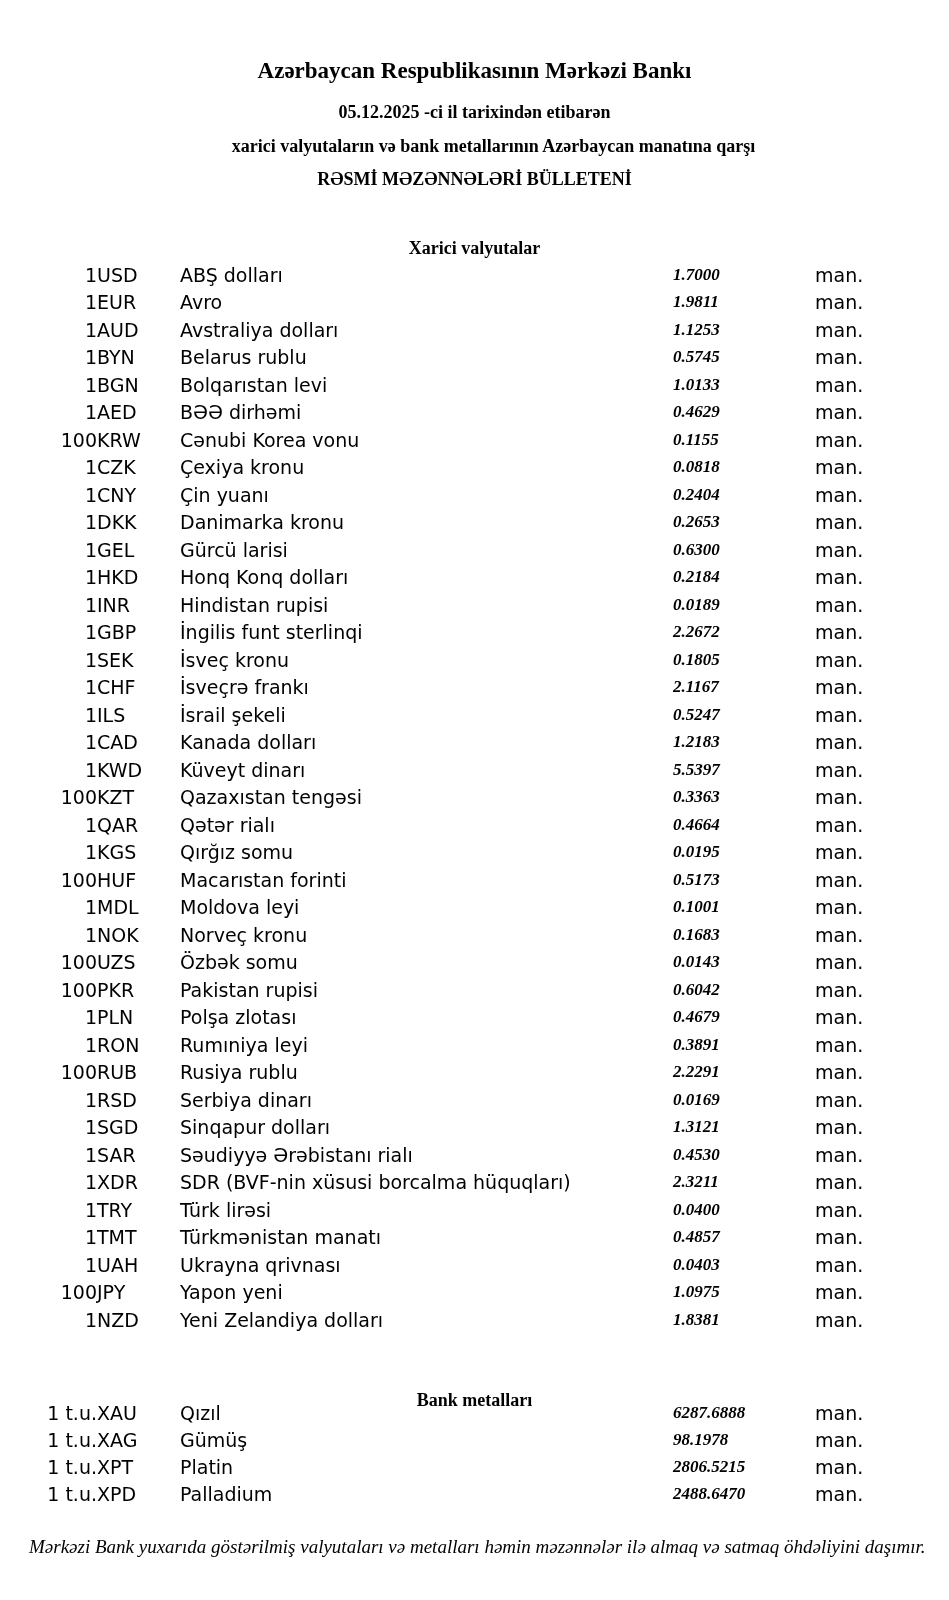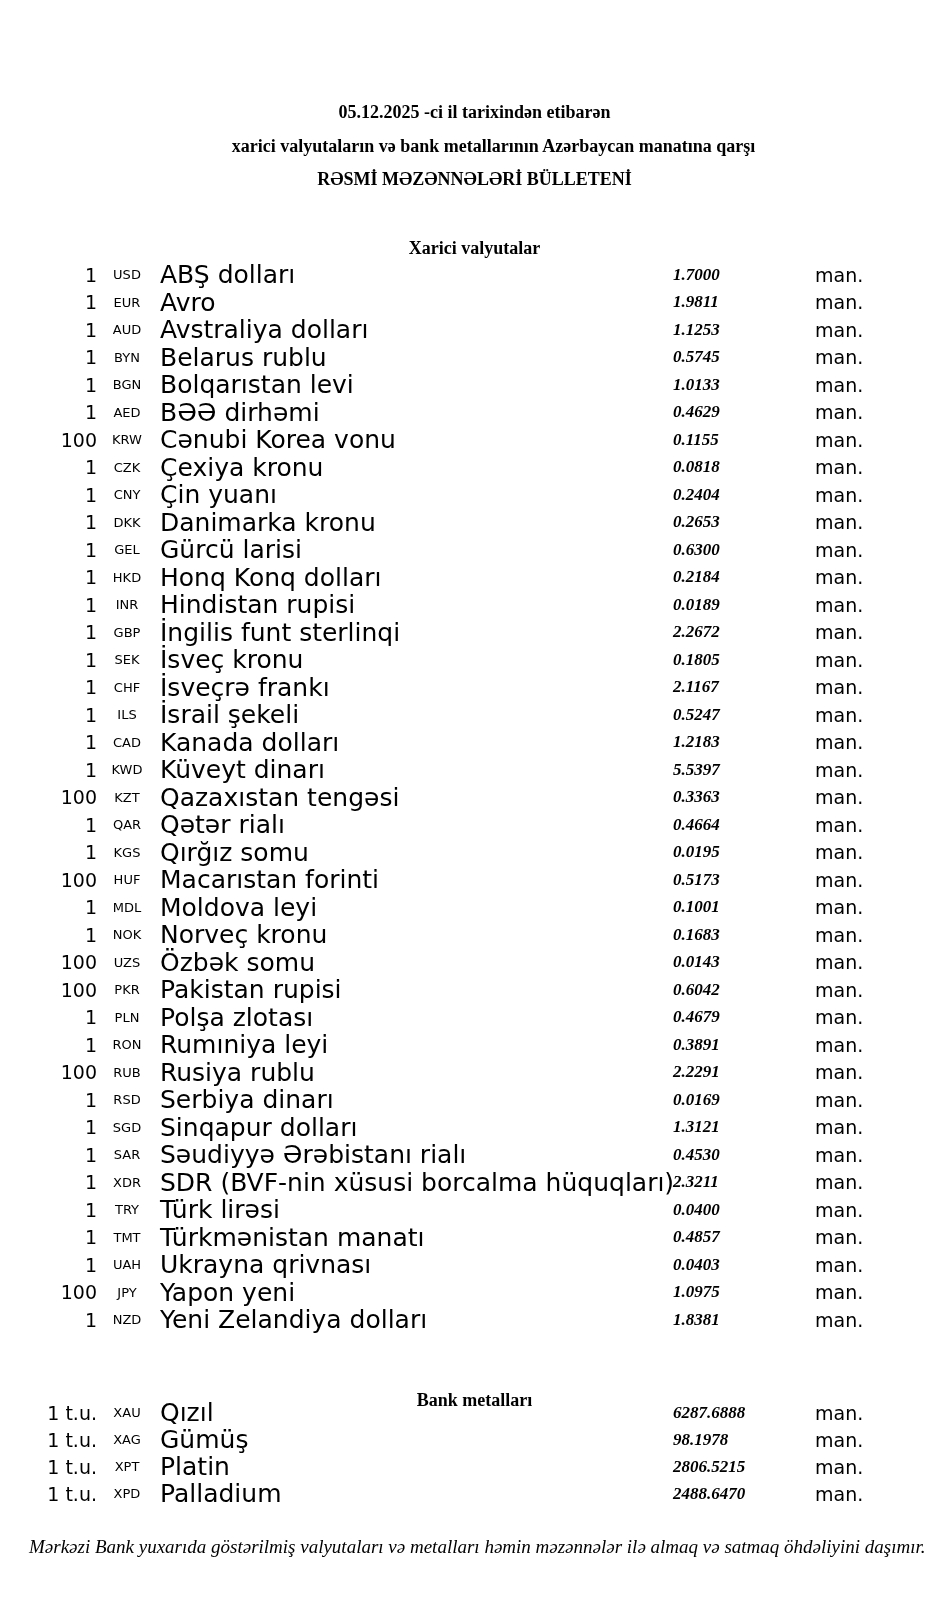--- a/index.html
+++ b/index.html
@@ -29,39 +29,40 @@
   .bulletin-line{top:169px;}
   .cur-title{top:238px;}
   .met-title{top:1372px;margin-top:18px;}
   .table{position:absolute;left:0;width:949px;}
   .currencies-table{top:261px;}
   .metals-table{top:1399px;}
   .row{display:flex;align-items:center;}
   .currencies-table .row{height:27.5px;}
   .metals-table .row{height:27px;}
   .qty-cell{flex:none;width:97px;text-align:right;font-size:19px;white-space:nowrap;}
-  .code-cell{flex:none;width:60px;text-align:center;font-size:13px;white-space:nowrap;}
-  .name-cell{flex:1 1 auto;padding-left:3px;font-size:25px;white-space:nowrap;overflow:hidden;}
+  .code-cell{flex:none;width:60px;text-align:left;font-size:19px;white-space:nowrap;}
+  .name-cell{flex:1 1 auto;padding-left:3px;font-size:19px;white-space:nowrap;overflow:hidden;margin-left:20px;}
   .rate-cell{
     flex:none;width:130px;text-align:left;
     font-family:"Liberation Serif","DejaVu Serif",serif;
     font-style:italic;font-weight:bold;font-size:17px;white-space:nowrap;
   }
   .unit-cell{flex:none;width:146px;box-sizing:border-box;padding-left:12px;font-size:19px;white-space:nowrap;}
   .footer{
     position:absolute;top:1536px;left:29px;width:890px;
     font-family:"Liberation Serif","DejaVu Serif",serif;
     font-style:italic;font-size:19px;line-height:22px;
     white-space:nowrap;
   }
 </style>
 </head>
 <body>
 
 <div class="page">
+  <div class="title">Azərbaycan Respublikasının Mərkəzi Bankı</div>
   <div class="hline date-line">05.12.2025 -ci il tarixindən etibarən</div>
   <div class="hline subject-line">xarici valyutaların və bank metallarının Azərbaycan manatına qarşı</div>
   <div class="hline bulletin-line">RƏSMİ MƏZƏNNƏLƏRİ BÜLLETENİ</div>
 
   <div class="section-title cur-title">Xarici valyutalar</div>
   <div class="table currencies-table" id="currencies-table">
       <div class="row">
         <div class="qty-cell">1</div>
         <div class="code-cell">USD</div>
         <div class="name-cell">ABŞ dolları</div>

